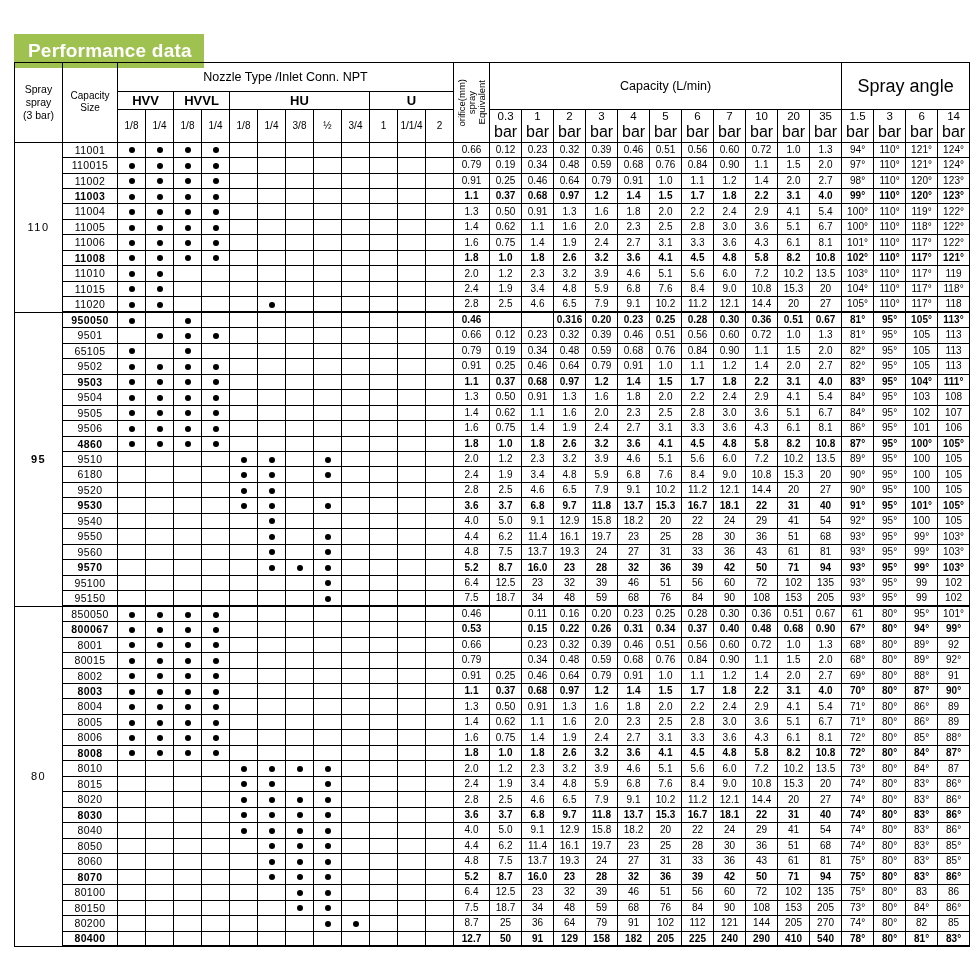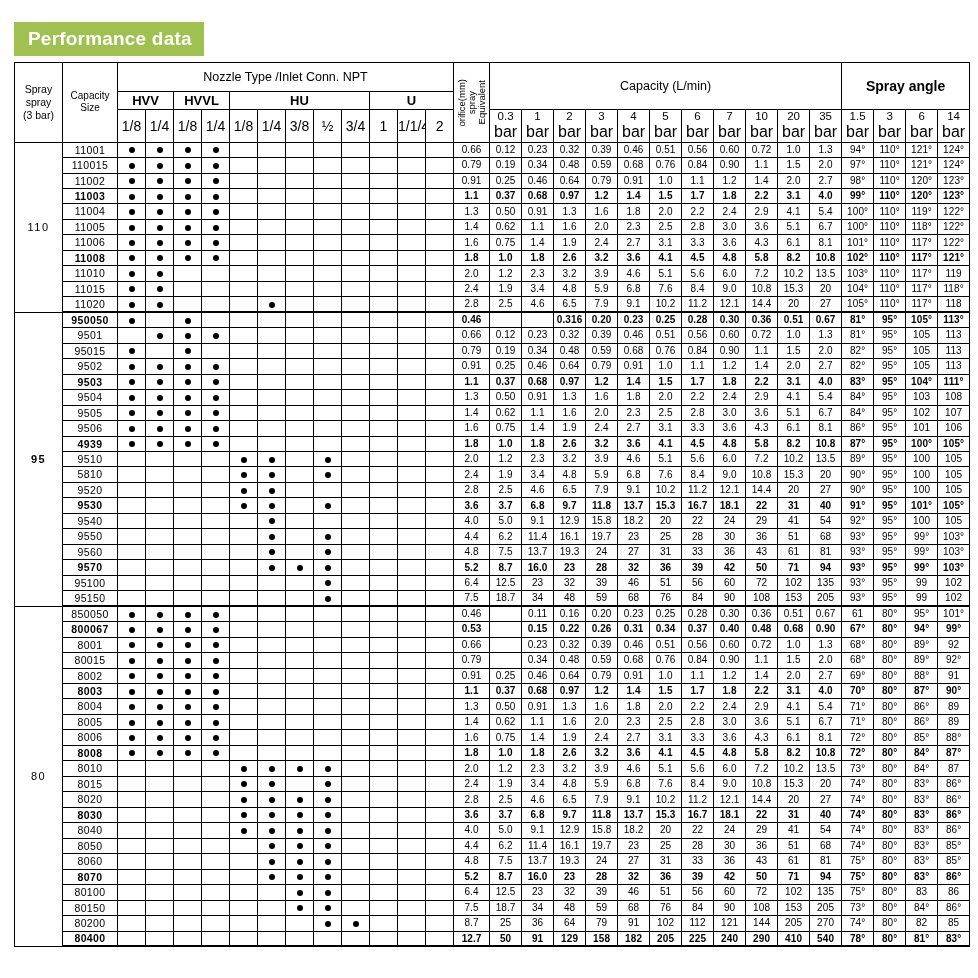--- a/index.html
+++ b/index.html
@@ -6,21 +6,21 @@
   html,body{margin:0;padding:0;}
   body{
     width:978px;height:978px;background:#ffffff;
     font-family:"Liberation Sans","DejaVu Sans",sans-serif;
     color:#000;overflow:hidden;
   }
   .page{position:relative;width:978px;height:978px;box-sizing:border-box;}
 
   
   .banner{
-    position:absolute;left:14px;top:22px;
+    position:absolute;left:14px;top:34px;
     width:190px;height:34px;
     background:#9ec14f;
     display:flex;align-items:center;
     box-sizing:border-box;padding-left:14px;
   }
   .banner span{
     color:#ffffff;font-size:19px;font-weight:bold;letter-spacing:.2px;
     white-space:nowrap;
   }
 
@@ -29,35 +29,35 @@
   table{
     border-collapse:collapse;table-layout:fixed;width:951px;
     font-size:10px;line-height:1;
   }
   table,th,td{border:1px solid #000;}
   th,td{padding:0;margin:0;text-align:center;vertical-align:middle;overflow:hidden;}
   th{font-weight:normal;}
 
   .hdr-tall{height:28px;font-size:12.5px;}
   .hdr-grp{height:17px;font-size:13px;font-weight:bold;font-family:Liberation Sans, sans-serif;}
-  .hdr-sub{height:17px;font-size:14px;}
+  .hdr-sub{height:17px;font-size:10px;}
   .hdr-bar{font-size:11px;line-height:1.15;text-align:center;}
   .hdr-bar b{display:block;font-weight:normal;font-size:11.5px;}
   .hdr-bar i{display:block;font-style:normal;font-size:16px;}
 
   .vert{
     writing-mode:vertical-rl;transform:rotate(180deg);
     font-size:9.5px;white-space:nowrap;letter-spacing:0px;
     display:inline-block;line-height:1.05;
   }
   .vcell{height:100%;}
   .vflex{display:flex;justify-content:center;align-items:center;height:76px;gap:0px;}
 
   .ttl2{font-size:12.5px;}
-  .ang-ttl{font-size:14px;font-weight:bold;}
+  .ang-ttl{font-size:18px;}
   .corner{font-size:10.5px;line-height:1.25;}
   .corner2{font-size:10px;line-height:1.25;}
 
   
   tbody tr{height:15.48px;}
   td.sz{font-size:10.5px;letter-spacing:.4px;}
   td.num{font-size:10px;letter-spacing:.1px;}
   td.ang{font-size:10px;letter-spacing:.1px;}
   td.grpcell{font-size:11px;letter-spacing:1.5px;}
   tr.bold td{font-weight:bold;}
@@ -623,21 +623,21 @@
             <td class="num">0.60</td>
             <td class="num">0.72</td>
             <td class="num">1.0</td>
             <td class="num">1.3</td>
             <td class="ang">81°</td>
             <td class="ang">95°</td>
             <td class="ang">105</td>
             <td class="ang">113</td>
           </tr>
           <tr>
-            <td class="sz">95015</td>
+            <td class="sz">65105</td>
             <td><span class="dot"></span></td>
             <td></td>
             <td><span class="dot"></span></td>
             <td></td>
             <td></td>
             <td></td>
             <td></td>
             <td></td>
             <td></td>
             <td></td>
@@ -809,21 +809,21 @@
             <td class="num">3.6</td>
             <td class="num">4.3</td>
             <td class="num">6.1</td>
             <td class="num">8.1</td>
             <td class="ang">86°</td>
             <td class="ang">95°</td>
             <td class="ang">101</td>
             <td class="ang">106</td>
           </tr>
           <tr class="bold">
-            <td class="sz">4939</td>
+            <td class="sz">4860</td>
             <td><span class="dot"></span></td>
             <td><span class="dot"></span></td>
             <td><span class="dot"></span></td>
             <td><span class="dot"></span></td>
             <td></td>
             <td></td>
             <td></td>
             <td></td>
             <td></td>
             <td></td>
@@ -871,21 +871,21 @@
             <td class="num">6.0</td>
             <td class="num">7.2</td>
             <td class="num">10.2</td>
             <td class="num">13.5</td>
             <td class="ang">89°</td>
             <td class="ang">95°</td>
             <td class="ang">100</td>
             <td class="ang">105</td>
           </tr>
           <tr>
-            <td class="sz">5810</td>
+            <td class="sz">6180</td>
             <td></td>
             <td></td>
             <td></td>
             <td></td>
             <td><span class="dot"></span></td>
             <td><span class="dot"></span></td>
             <td></td>
             <td><span class="dot"></span></td>
             <td></td>
             <td></td>

